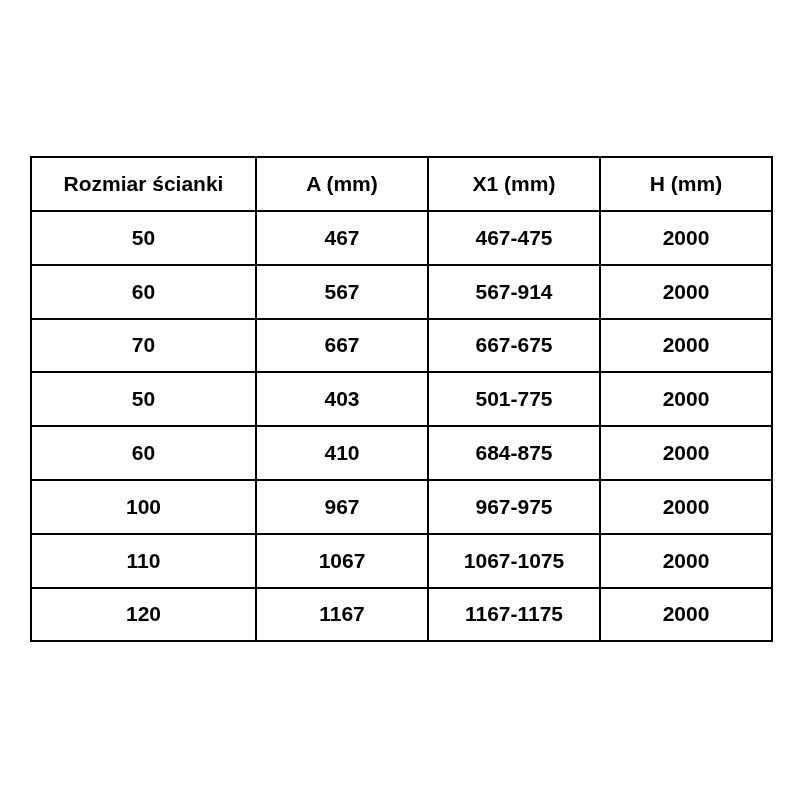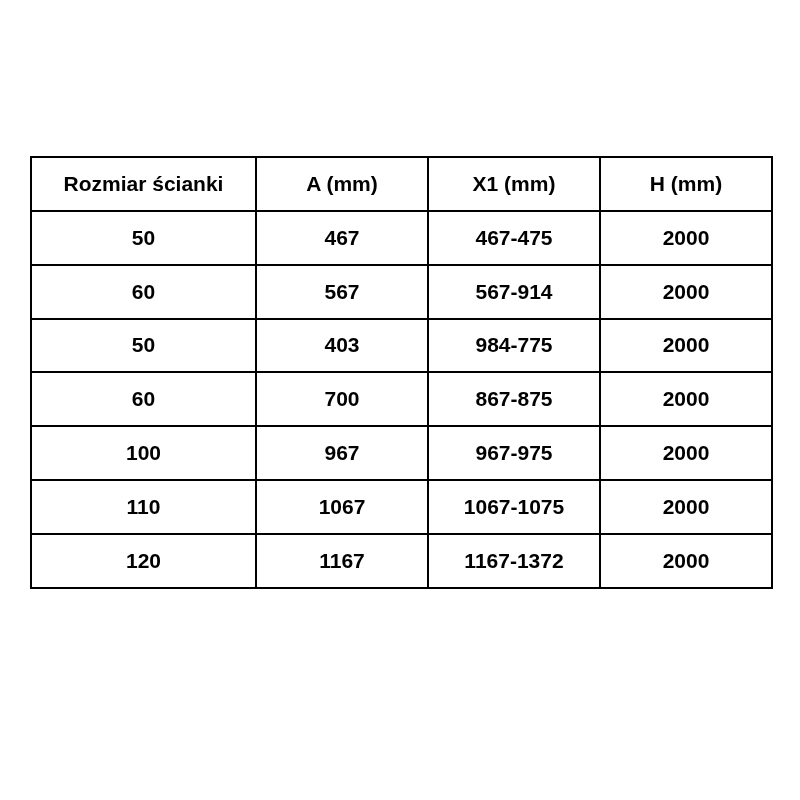--- a/index.html
+++ b/index.html
@@ -81,45 +81,51 @@
             <td>467-475</td>
             <td>2000</td>
           </tr>
           <tr>
             <td>60</td>
             <td>567</td>
             <td>567-914</td>
             <td>2000</td>
           </tr>
           <tr>
+            <td>70</td>
+            <td>667</td>
+            <td>667-675</td>
+            <td>2000</td>
+          </tr>
+          <tr>
             <td>50</td>
             <td>403</td>
-            <td>984-775</td>
+            <td>501-775</td>
             <td>2000</td>
           </tr>
           <tr>
             <td>60</td>
-            <td>700</td>
-            <td>867-875</td>
+            <td>410</td>
+            <td>684-875</td>
             <td>2000</td>
           </tr>
           <tr>
             <td>100</td>
             <td>967</td>
             <td>967-975</td>
             <td>2000</td>
           </tr>
           <tr>
             <td>110</td>
             <td>1067</td>
             <td>1067-1075</td>
             <td>2000</td>
           </tr>
           <tr>
             <td>120</td>
             <td>1167</td>
-            <td>1167-1372</td>
+            <td>1167-1175</td>
             <td>2000</td>
           </tr>
         </tbody>
     </table>
   </div>
 </div>
 
 </body></html>

